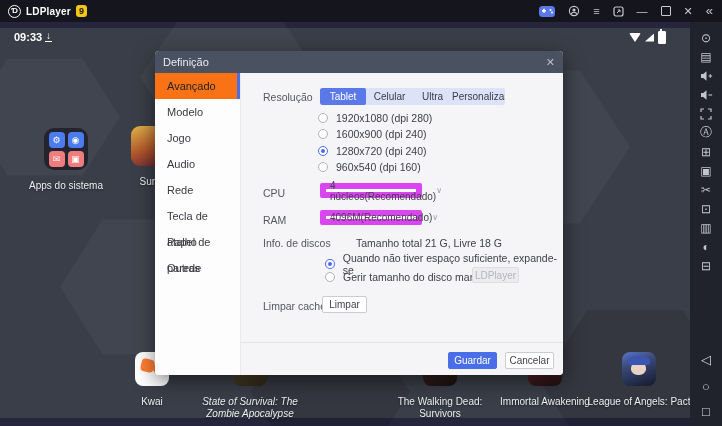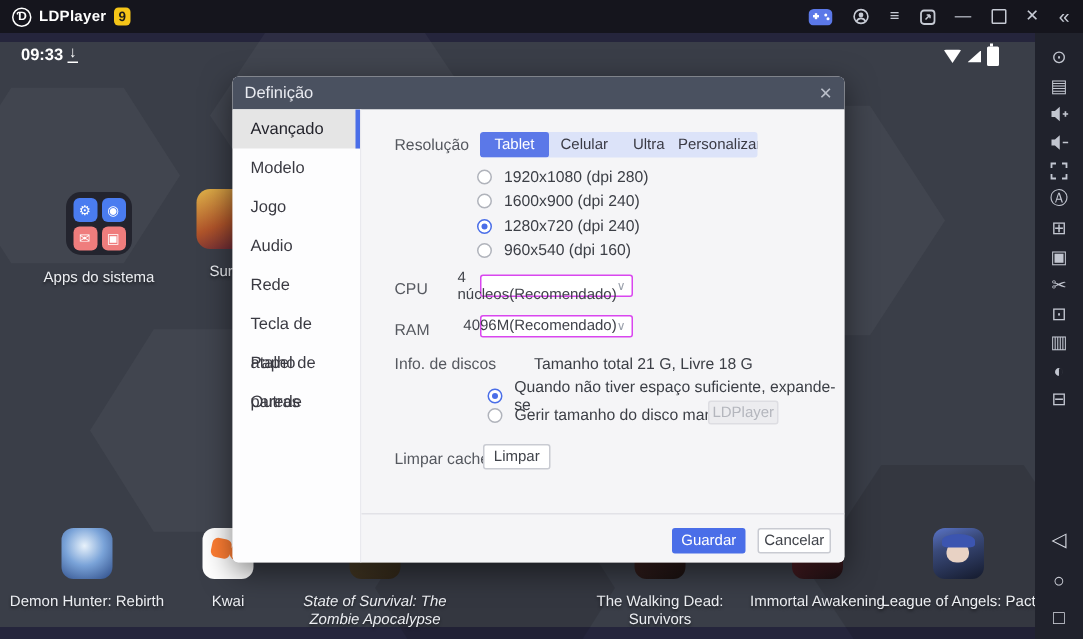--- a/index.html
+++ b/index.html
@@ -67,35 +67,35 @@
 
   
   .dialog{position:absolute;left:155px;top:51px;width:408px;height:324px;border-radius:4px;
     box-shadow:0 6px 20px rgba(0,0,0,.5);z-index:50;overflow:hidden;background:#f4f4f6;}
   .dlg-header{height:22px;background:#4a5160;display:flex;align-items:center;color:#e9ebf1;
     font-size:11px;padding:0 8px;}
   .dlg-close{margin-left:auto;color:#b9bec9;font-size:11px;cursor:pointer;}
   .dlg-body{display:flex;height:302px;}
   .dlg-side{width:86px;background:#fdfdfe;border-right:1px solid #e9e9ee;box-sizing:border-box;}
   .dsi{height:26px;line-height:26px;padding-left:12px;font-size:11px;color:#3a3a42;cursor:pointer;position:relative;}
-  .dsi.sel{background:#e5e5e5;color:#23232b;}
+  .dsi.sel{background:#f97316;color:#23232b;}
   .dsi.sel::after{content:"";position:absolute;right:0;top:0;width:3px;height:26px;background:#4a6ee8;}
   .dlg-content{position:relative;flex:1;background:#f5f5f7;font-size:10.5px;color:#55585f;}
   .clabel{position:absolute;left:22px;}
   .tabs{position:absolute;left:79px;top:15px;width:185px;height:17px;background:#dce3f9;border-radius:2px;
     display:flex;overflow:hidden;}
   .tab{height:17px;line-height:17px;text-align:center;font-size:10px;color:#3a3a44;cursor:pointer;}
   .tab.sel{background:#5b78e8;color:#fff;border-radius:2px;}
   .radio-row{position:absolute;display:flex;align-items:center;gap:8px;cursor:pointer;}
   .rdot{width:10px;height:10px;border-radius:50%;border:1px solid #b0b3bb;background:#fff;box-sizing:border-box;}
   .radio-row.sel .rdot{border:1px solid #4a6ee8;position:relative;}
   .radio-row.sel .rdot::after{content:"";position:absolute;left:2px;top:2px;width:4px;height:4px;border-radius:50%;background:#4a6ee8;}
   .rlabel{font-size:10.5px;color:#3c3f46;}
-  .select{position:absolute;left:79px;width:102px;height:15px;border:1px solid #d946ef;border-radius:2px;
-    background:#fff;display:flex;align-items:center;justify-content:flex-end;
+  .select{position:absolute;left:79px;width:102px;height:15px;border:6px solid #d946ef;border-radius:2px;
+    background:#fff;display:flex;align-items:center;justify-content:space-between;
     padding:0 4px;box-sizing:border-box;font-size:10px;color:#40434a;cursor:pointer;}
   .chev{color:#9aa0ab;font-size:8px;}
   .disk-summary{position:absolute;left:79px;font-size:10.5px;color:#3c3f46;}
   .btn{border:1px solid #c9cbd2;border-radius:2px;background:#fff;font-size:10px;color:#40434a;
     display:flex;align-items:center;justify-content:center;cursor:pointer;box-sizing:border-box;
     font-family:"Liberation Sans",sans-serif;}
   .btn.disabled{background:#ececef;color:#b4b6bd;border-color:#dddde2;}
   .footer-line{position:absolute;left:0;top:269px;width:322px;border-top:1px solid #e2e2e7;}
   .btn-save{position:absolute;left:207px;top:279px;width:49px;height:17px;background:#4a6ee8;
     border:1px solid #4a6ee8;color:#fff;}
@@ -132,24 +132,20 @@
         <span class="tile r">▣</span>
       </div>
       <div class="applabel">Apps do sistema</div>
     </div>
 
     <div class="appcell" style="left:96px;top:104px;">
       <div class="ic-survi"></div>
       <div class="applabel">Survi</div>
     </div>
 
-    <div class="appcell" style="left:3px;top:330px;">
-      <div class="appicon ic-demon"></div>
-      <div class="applabel">Demon Hunter: Rebirth</div>
-    </div>
     <div class="appcell" style="left:97px;top:330px;">
       <div class="appicon ic-kwai"></div>
       <div class="applabel">Kwai</div>
     </div>
     <div class="appcell" style="left:195px;top:330px;font-style:italic;">
       <div class="appicon ic-sos"></div>
       <div class="applabel">State of Survival: The Zombie Apocalypse</div>
     </div>
     <div class="appcell" style="left:385px;top:330px;">
       <div class="appicon ic-twd"></div>

